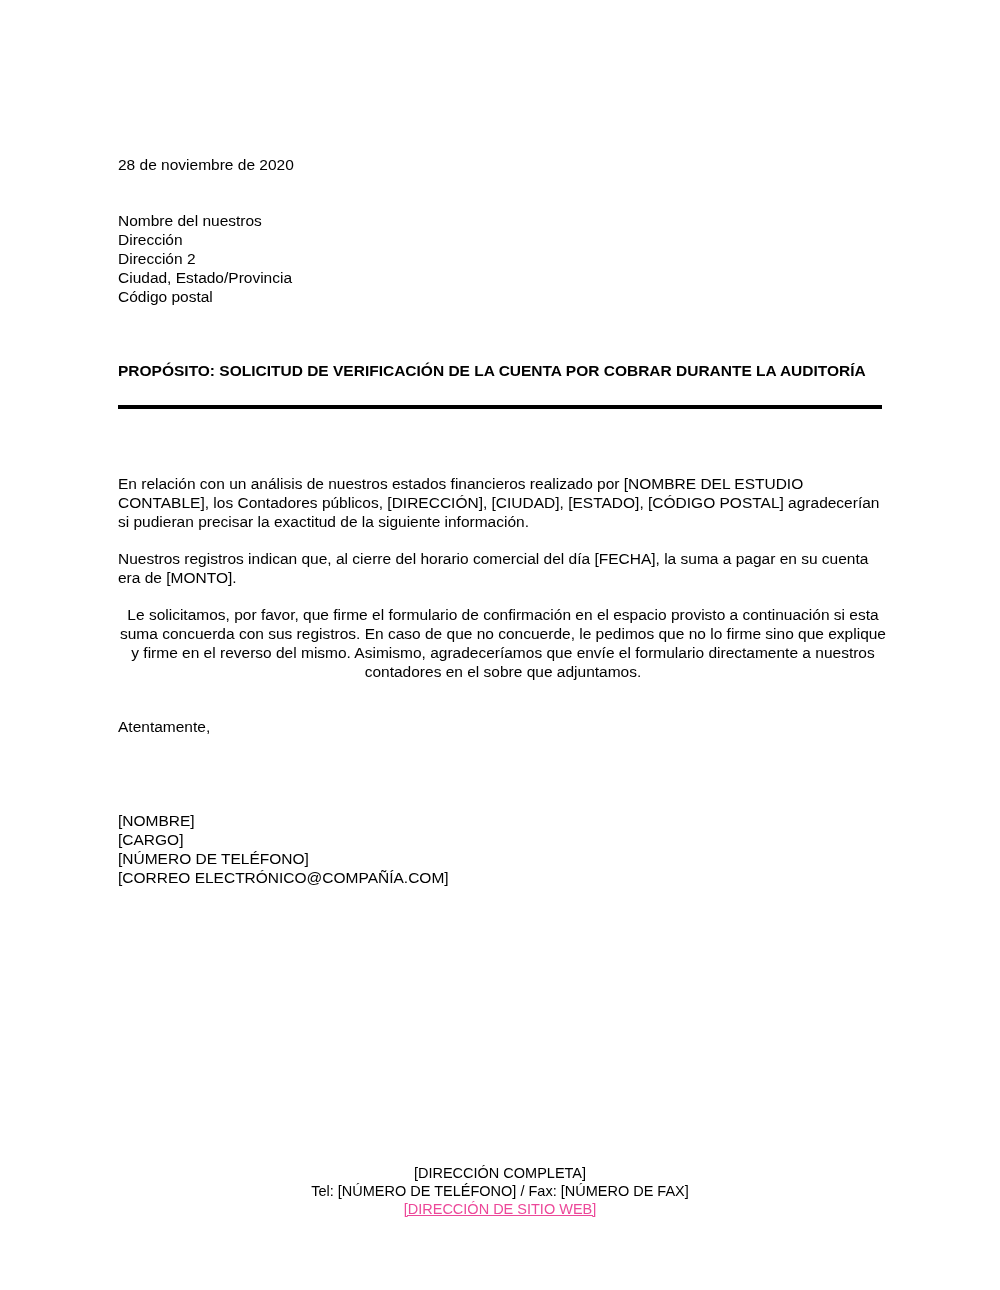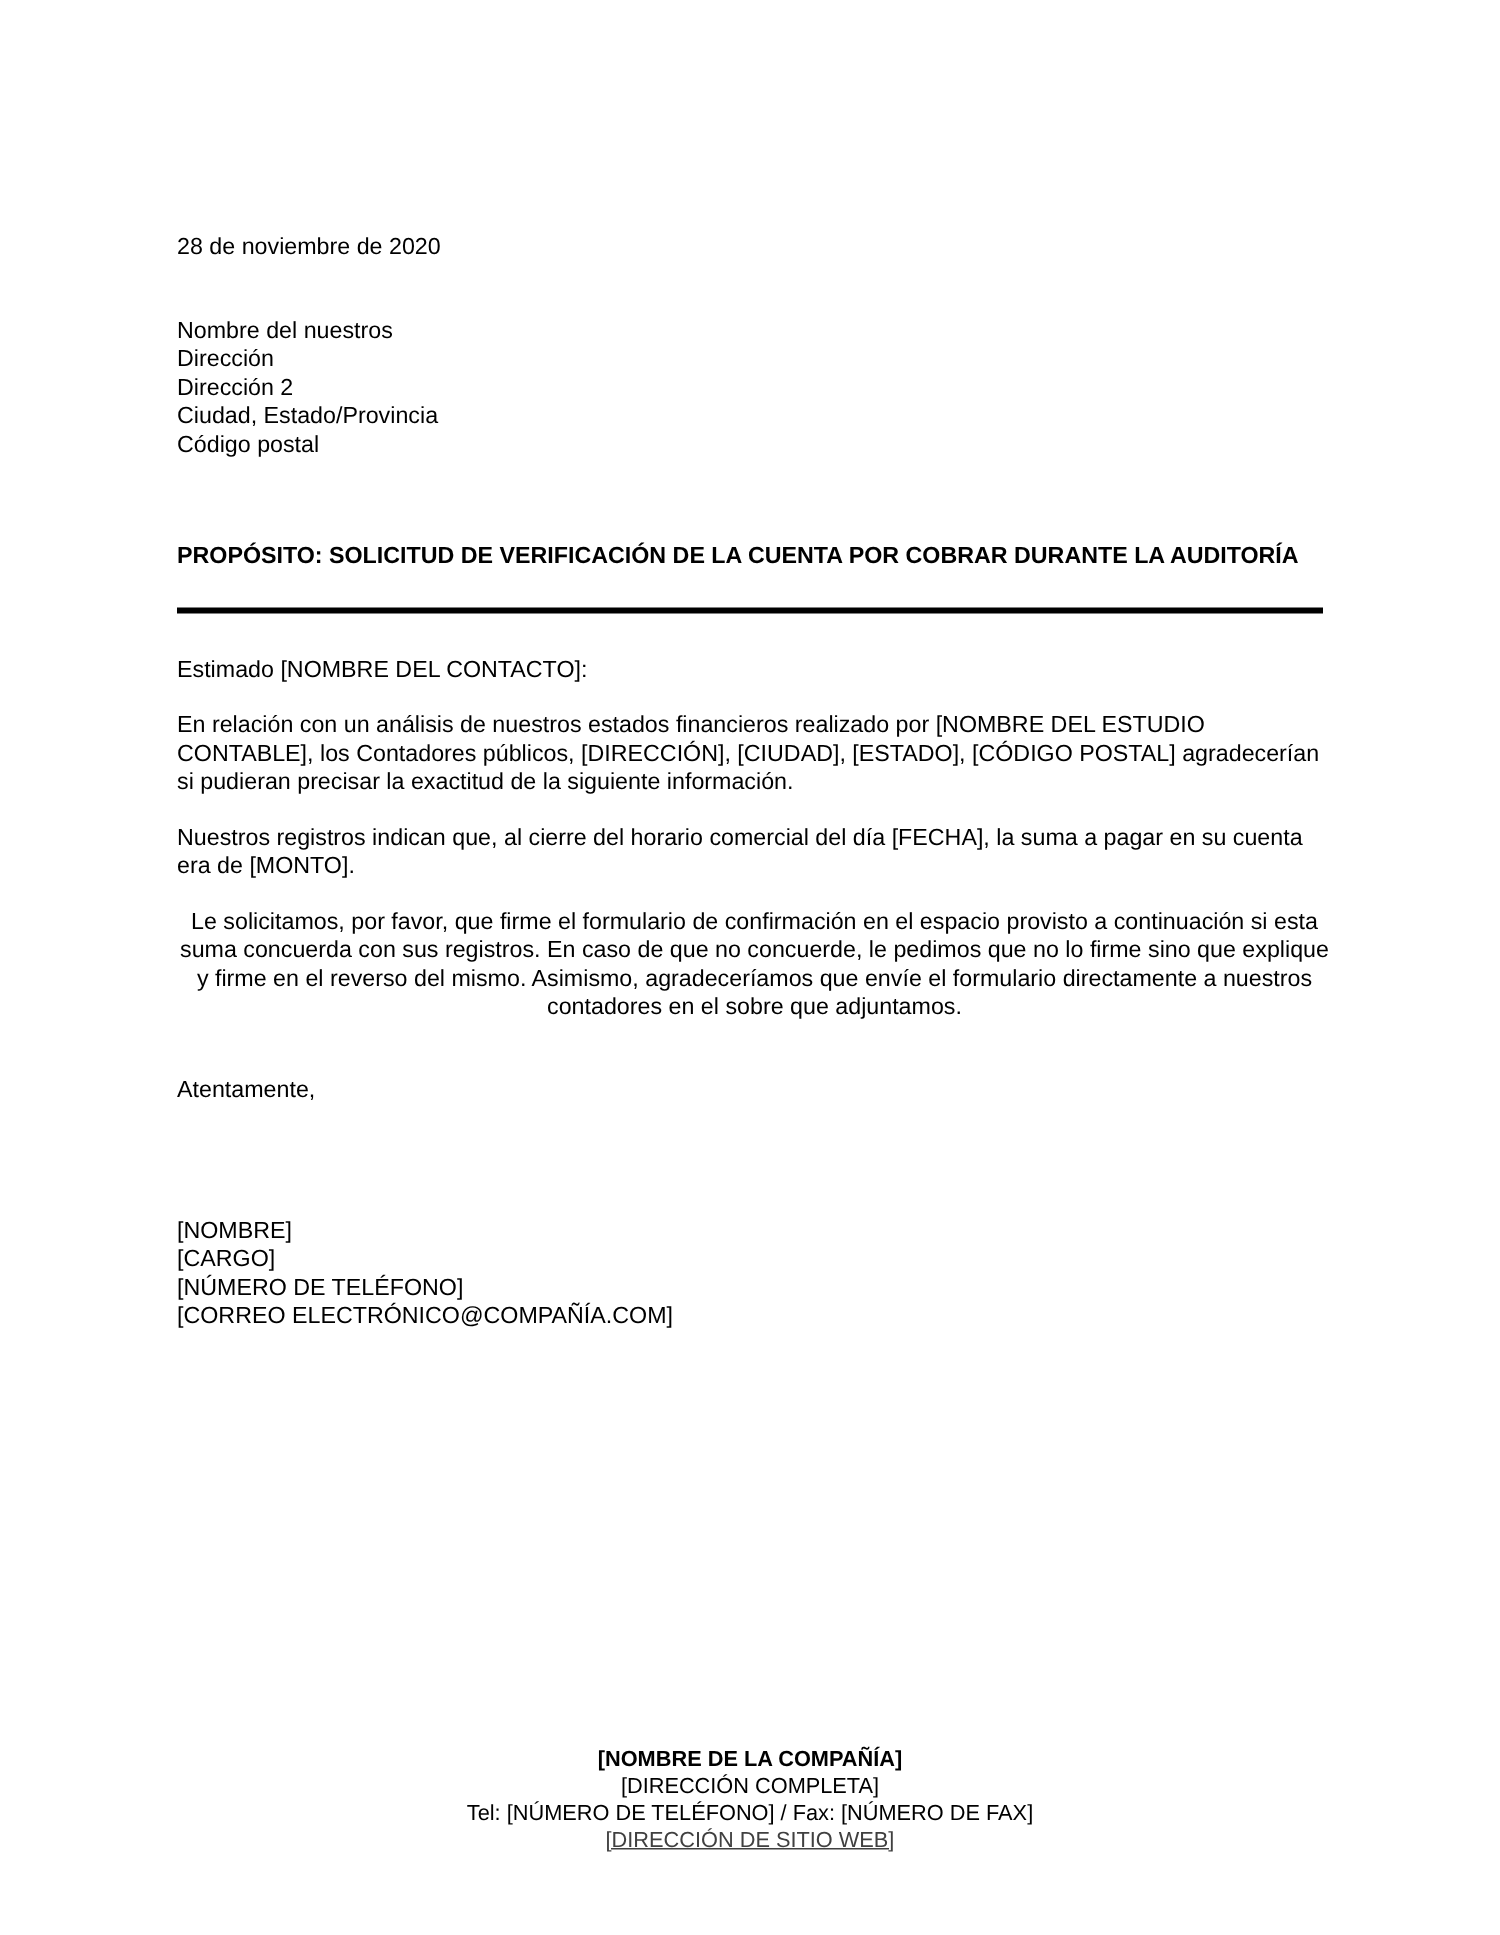--- a/index.html
+++ b/index.html
@@ -54,21 +54,21 @@
       position: absolute;
       left: 0;
       top: 1164px;
       width: 1000px;
       text-align: center;
       font-size: 14.5px;
       line-height: 18px;
     }
     .footer .company { font-weight: bold; }
     .footer a {
-      color: #404040;
+      color: #ec4899;
       text-decoration: underline;
     }
   </style>
 </head>
 <body>
 
 <div class="page">
 
   <div class="abs date">28 de noviembre de 2020</div>
 
@@ -77,35 +77,33 @@
     <div>Dirección</div>
     <div>Dirección 2</div>
     <div>Ciudad, Estado/Provincia</div>
     <div>Código postal</div>
   </div>
 
   <div class="abs subject">PROPÓSITO: SOLICITUD DE VERIFICACIÓN DE LA CUENTA POR COBRAR DURANTE LA AUDITORÍA</div>
 
   <div class="rule"></div>
 
-  <div class="abs salutation">Estimado [NOMBRE DEL CONTACTO]:</div>
 
   <div class="abs para p2">Nuestros registros indican que, al cierre del horario comercial del día [FECHA], la suma a pagar en su cuenta era de [MONTO].</div>
   <div class="abs para p1">En relación con un análisis de nuestros estados financieros realizado por [NOMBRE DEL ESTUDIO CONTABLE], los Contadores públicos, [DIRECCIÓN], [CIUDAD], [ESTADO], [CÓDIGO POSTAL] agradecerían si pudieran precisar la exactitud de la siguiente información.</div>
   <div class="abs para p3">Le solicitamos, por favor, que firme el formulario de confirmación en el espacio provisto a continuación si esta suma concuerda con sus registros. En caso de que no concuerde, le pedimos que no lo firme sino que explique y firme en el reverso del mismo. Asimismo, agradeceríamos que envíe el formulario directamente a nuestros contadores en el sobre que adjuntamos.</div>
 
   <div class="abs closing">Atentamente,</div>
 
   <div class="abs sig">
     <div>[NOMBRE]</div>
     <div>[CARGO]</div>
     <div>[NÚMERO DE TELÉFONO]</div>
     <div>[CORREO ELECTRÓNICO@COMPAÑÍA.COM]</div>
   </div>
 
   <div class="footer">
-    <div class="company">[NOMBRE DE LA COMPAÑÍA]</div>
     <div>[DIRECCIÓN COMPLETA]</div>
     <div>Tel: [NÚMERO DE TELÉFONO] / Fax: [NÚMERO DE FAX]</div>
     <div><a>[DIRECCIÓN DE SITIO WEB]</a></div>
   </div>
 
 </div>
 
 </body></html>

